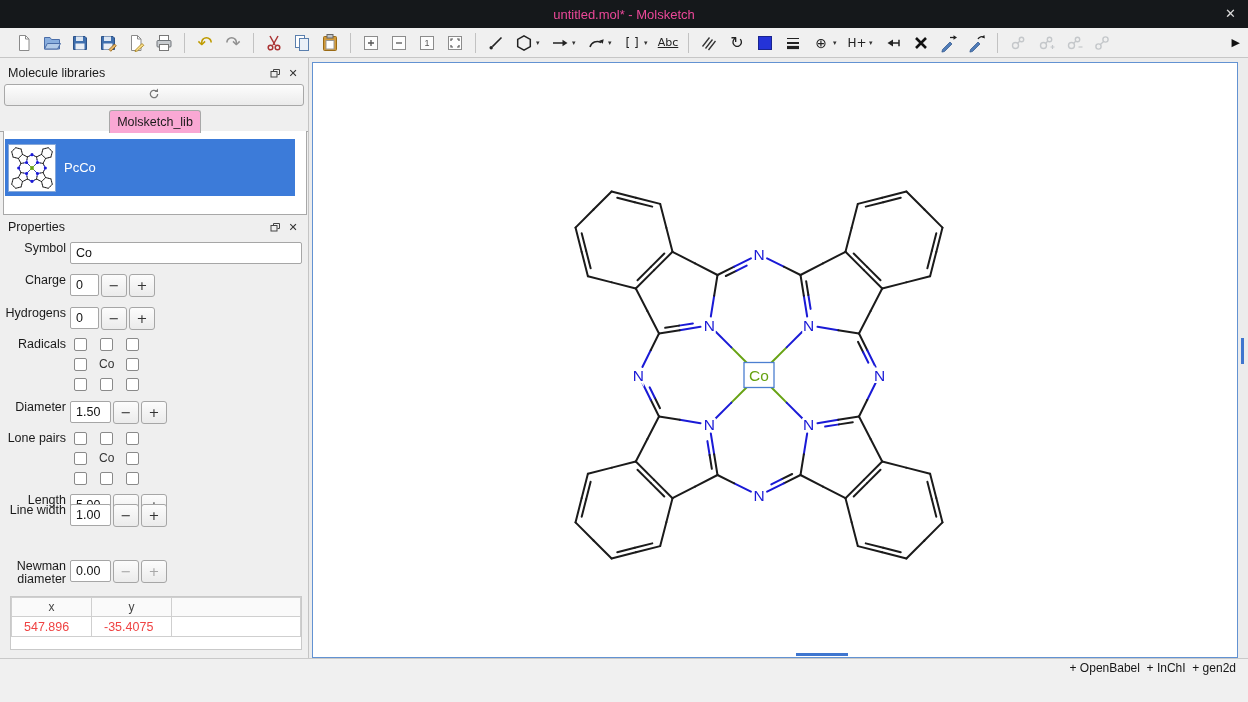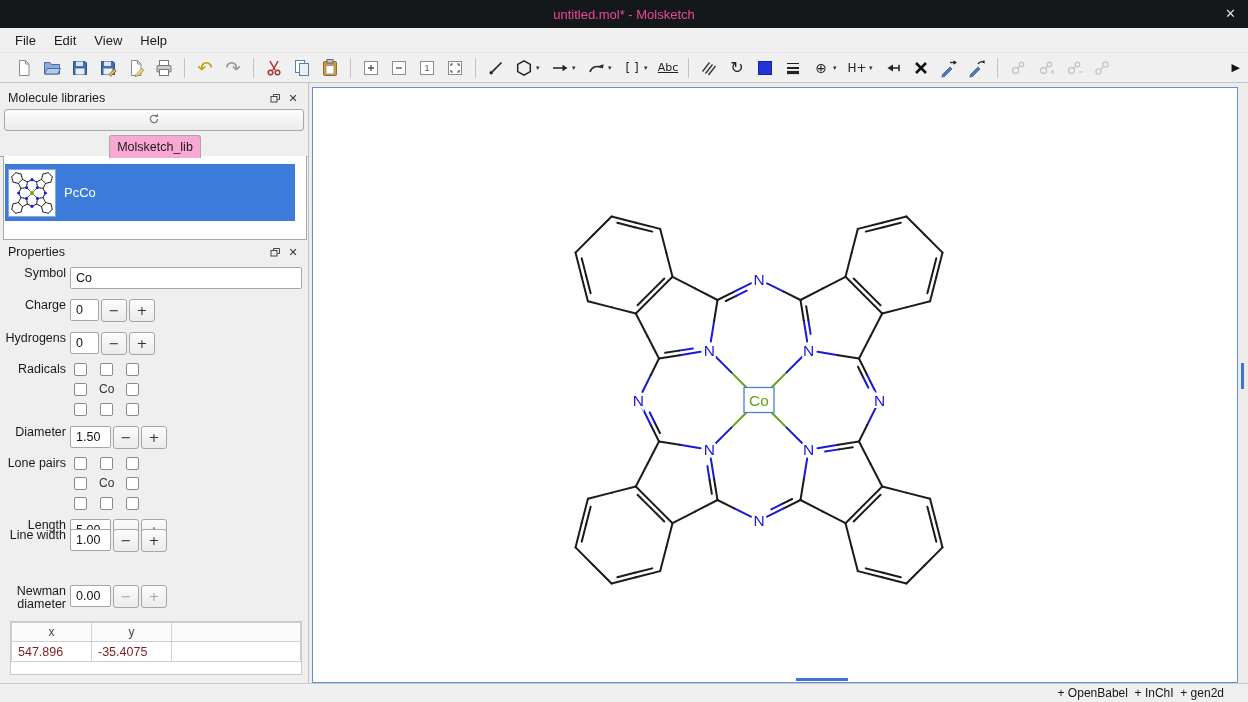--- a/index.html
+++ b/index.html
@@ -37,41 +37,35 @@
   .w28{width:22px;}
   .w40{width:34px;}
   .spinbtn{width:26px;height:23px;margin-left:2px;background:linear-gradient(#fcfcfc,#ebebeb);border:1px solid #a6a6a6;border-radius:3px;font-size:13px;color:#333;display:flex;align-items:center;justify-content:center;padding:0;font-family:"DejaVu Sans",sans-serif;}
   .spinbtn.dis{color:#a8a8a8;}
   .cgrid{display:grid;grid-template-columns:repeat(3,13px);column-gap:13px;row-gap:7px;margin-left:4px;}
   .cb{width:11px;height:11px;border:1px solid #8a8a8a;border-radius:2px;background:#fff;}
   .gridco{font-size:12px;color:#333;width:13px;text-align:center;margin-left:-1px;line-height:13px;}
   .tablewrap{position:absolute;background:#fff;border:1px solid #c9c9c9;}
   .tablewrap table{border-collapse:collapse;width:100%;}
   .tablewrap th{border:1px solid #cfcfcf;font-weight:normal;font-size:12px;color:#444;height:16px;background:#fafafa;}
-  .tablewrap td{border:1px solid #cfcfcf;font-size:12.5px;color:#7f1d1d;height:19px;padding:0 6px;}
+  .tablewrap td{border:1px solid #cfcfcf;font-size:12.5px;color:#ef4444;height:19px;padding:0 12px;}
   .statusbar{height:19px;border-top:1px solid #c9c9c9;background:#f0f0f0;position:relative;}
-  .statusright{position:absolute;right:24px;top:2px;font-size:12px;color:#161616;white-space:pre;}
+  .statusright{position:absolute;right:12px;top:2px;font-size:12px;color:#161616;white-space:pre;}
   .scrollmark{position:absolute;background:#3f76cf;}
 </style>
 </head>
 <body>
 
 <div class="window">
 
   <div class="titlebar">
     <span class="title">untitled.mol* - Molsketch</span>
     <span class="closebtn">✕</span>
   </div>
 
-  <div class="menubar" id="menubar">
-      <span class="menuitem">File</span>
-      <span class="menuitem">Edit</span>
-      <span class="menuitem">View</span>
-      <span class="menuitem">Help</span>
-    </div>
 
   <div class="toolbar" id="toolbar">
       <button class="tbtn">
         <span style="display: flex;">
           <svg width="20" height="20" viewBox="0 0 20 20">
             <path d="M5.5 2.5h6l3.5 3.5v11.5h-9.5z" fill="#fff" stroke="#8a8a8a"></path>
             <path d="M11.5 2.5V6H15" fill="none" stroke="#8a8a8a"></path>
           </svg>
         </span>
       </button>

